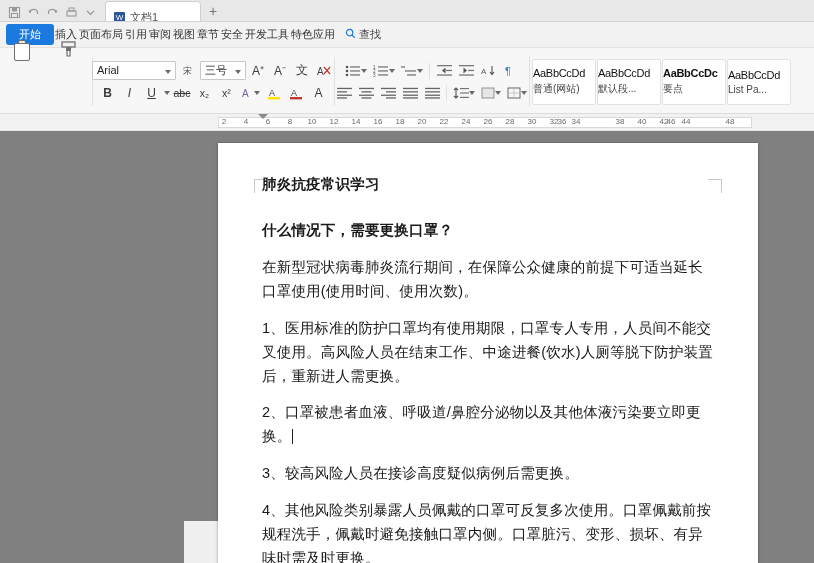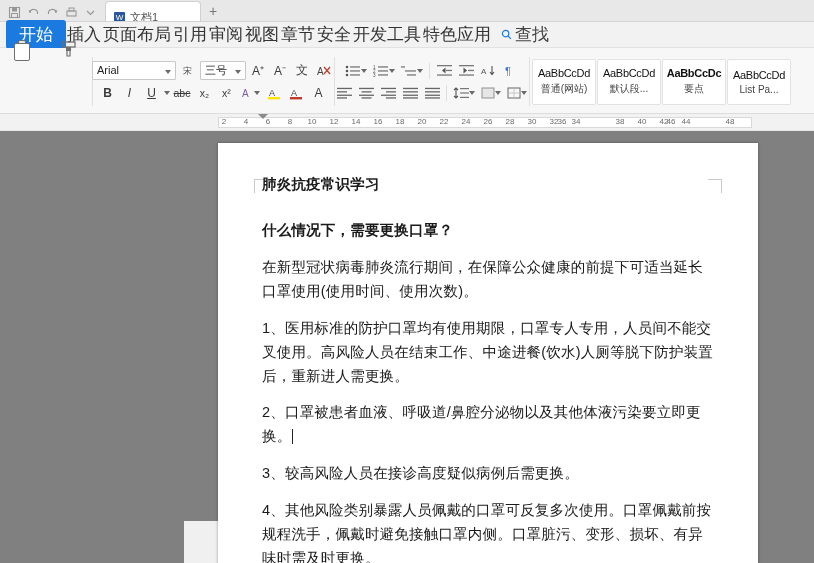--- a/index.html
+++ b/index.html
@@ -62,21 +62,21 @@
     display: flex; align-items: center;
   }
 
   
   .ribbon-tabs {
     height: 26px;
     background: #f2f2f2;
     display: flex;
     align-items: center;
     padding-left: 6px;
-    font-size: 17px;
+    font-size: 11px;
     color: #333;
     border-bottom: 1px solid #e2e2e2;
     position: relative;
   }
   .rtab {
     padding: 3px 1px;
     border-radius: 3px;
     cursor: default;
     white-space: nowrap;
   }
@@ -166,21 +166,21 @@
 
   
   .paragrp { flex-direction: column; justify-content: center; gap: 3px; display: flex; }
 
   
   .stylegal {
     display: flex; align-items: center; gap: 1px; padding: 0 3px;
   }
   .stylecard {
     width: 64px; height: 46px; border: 1px solid #e2e2e2; background: #fff;
-    display: flex; flex-direction: column; align-items: center;
+    display: flex; flex-direction: column; align-items: flex-start;
     justify-content: center; gap: 3px; border-radius: 2px;
   }
   .stylecard .sp { font-size: 11px; color: #111; font-weight: 700; letter-spacing: -.3px;}
   .stylecard .sp.norm { font-weight: 400; }
   .stylecard .sl { font-size: 10px; color: #444; }
 
   
   .ruler {
     height: 17px;
     background: #f2f2f2;

